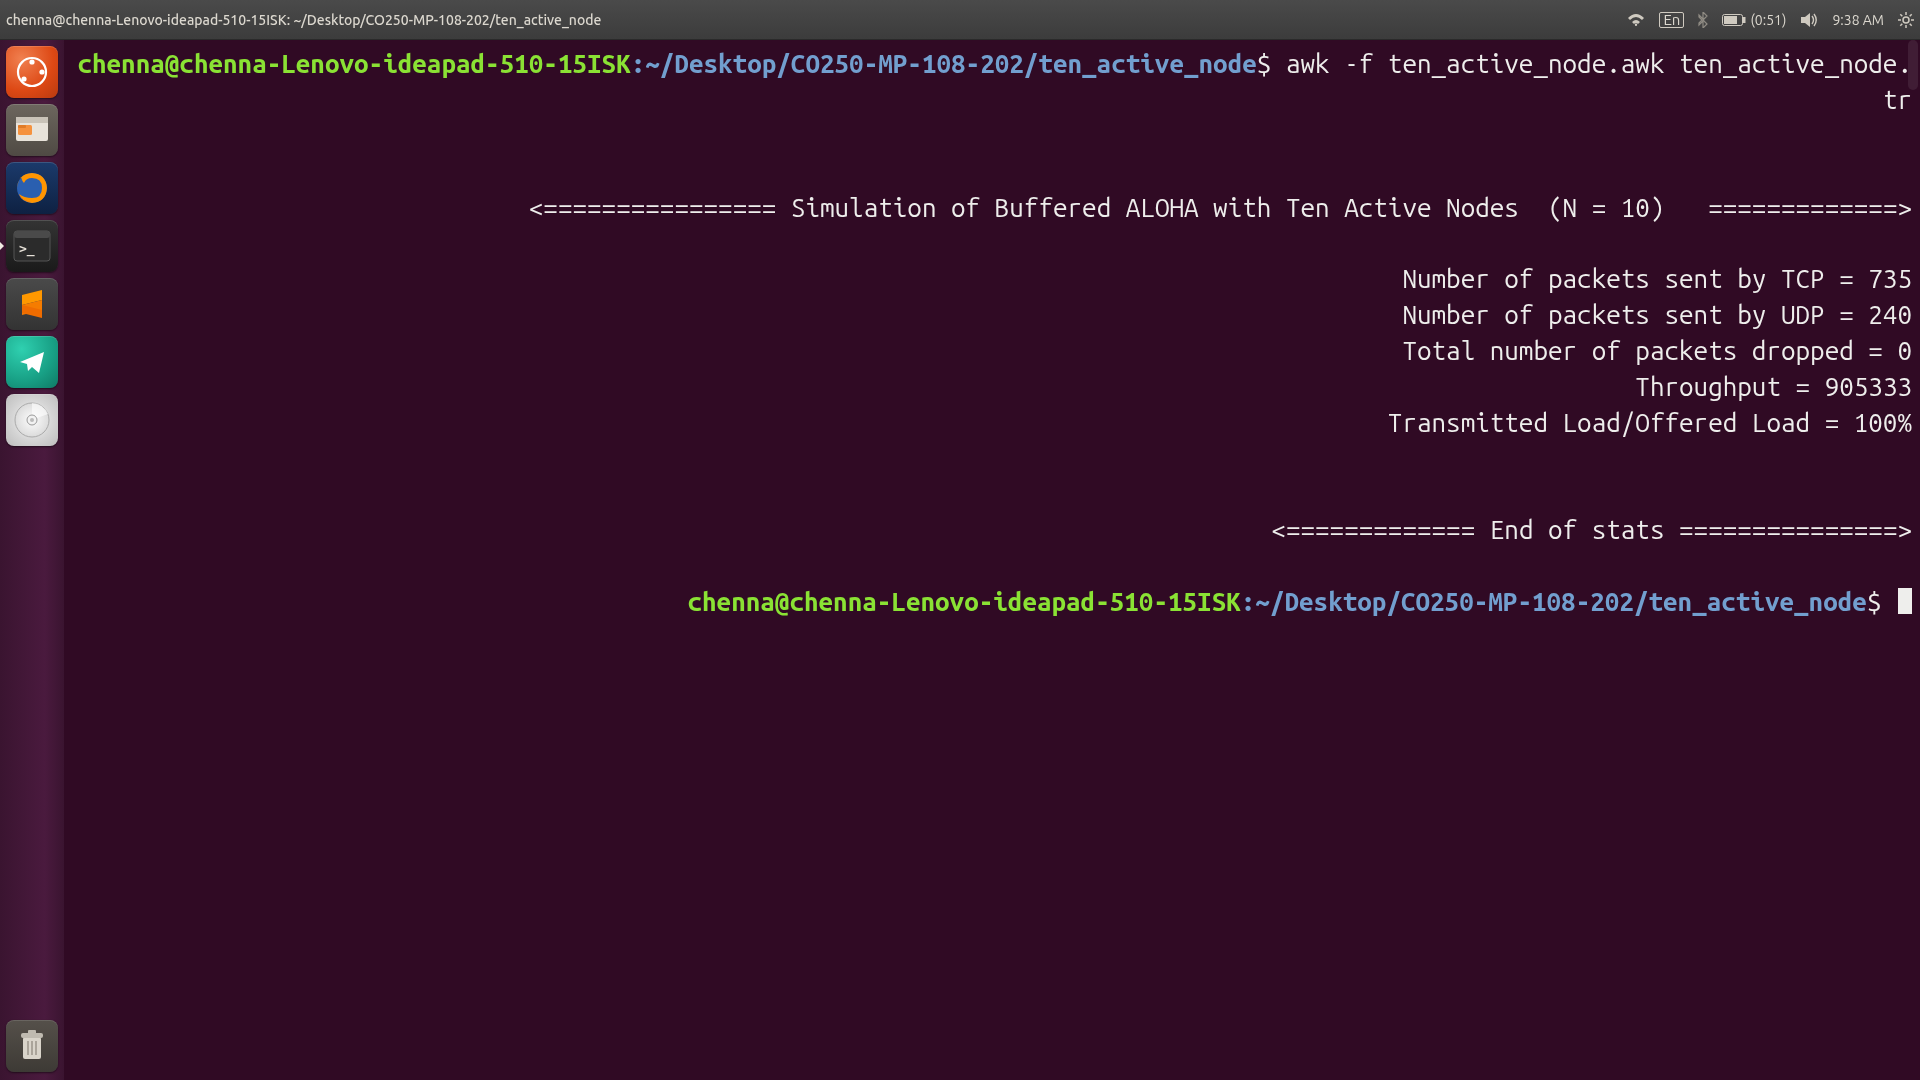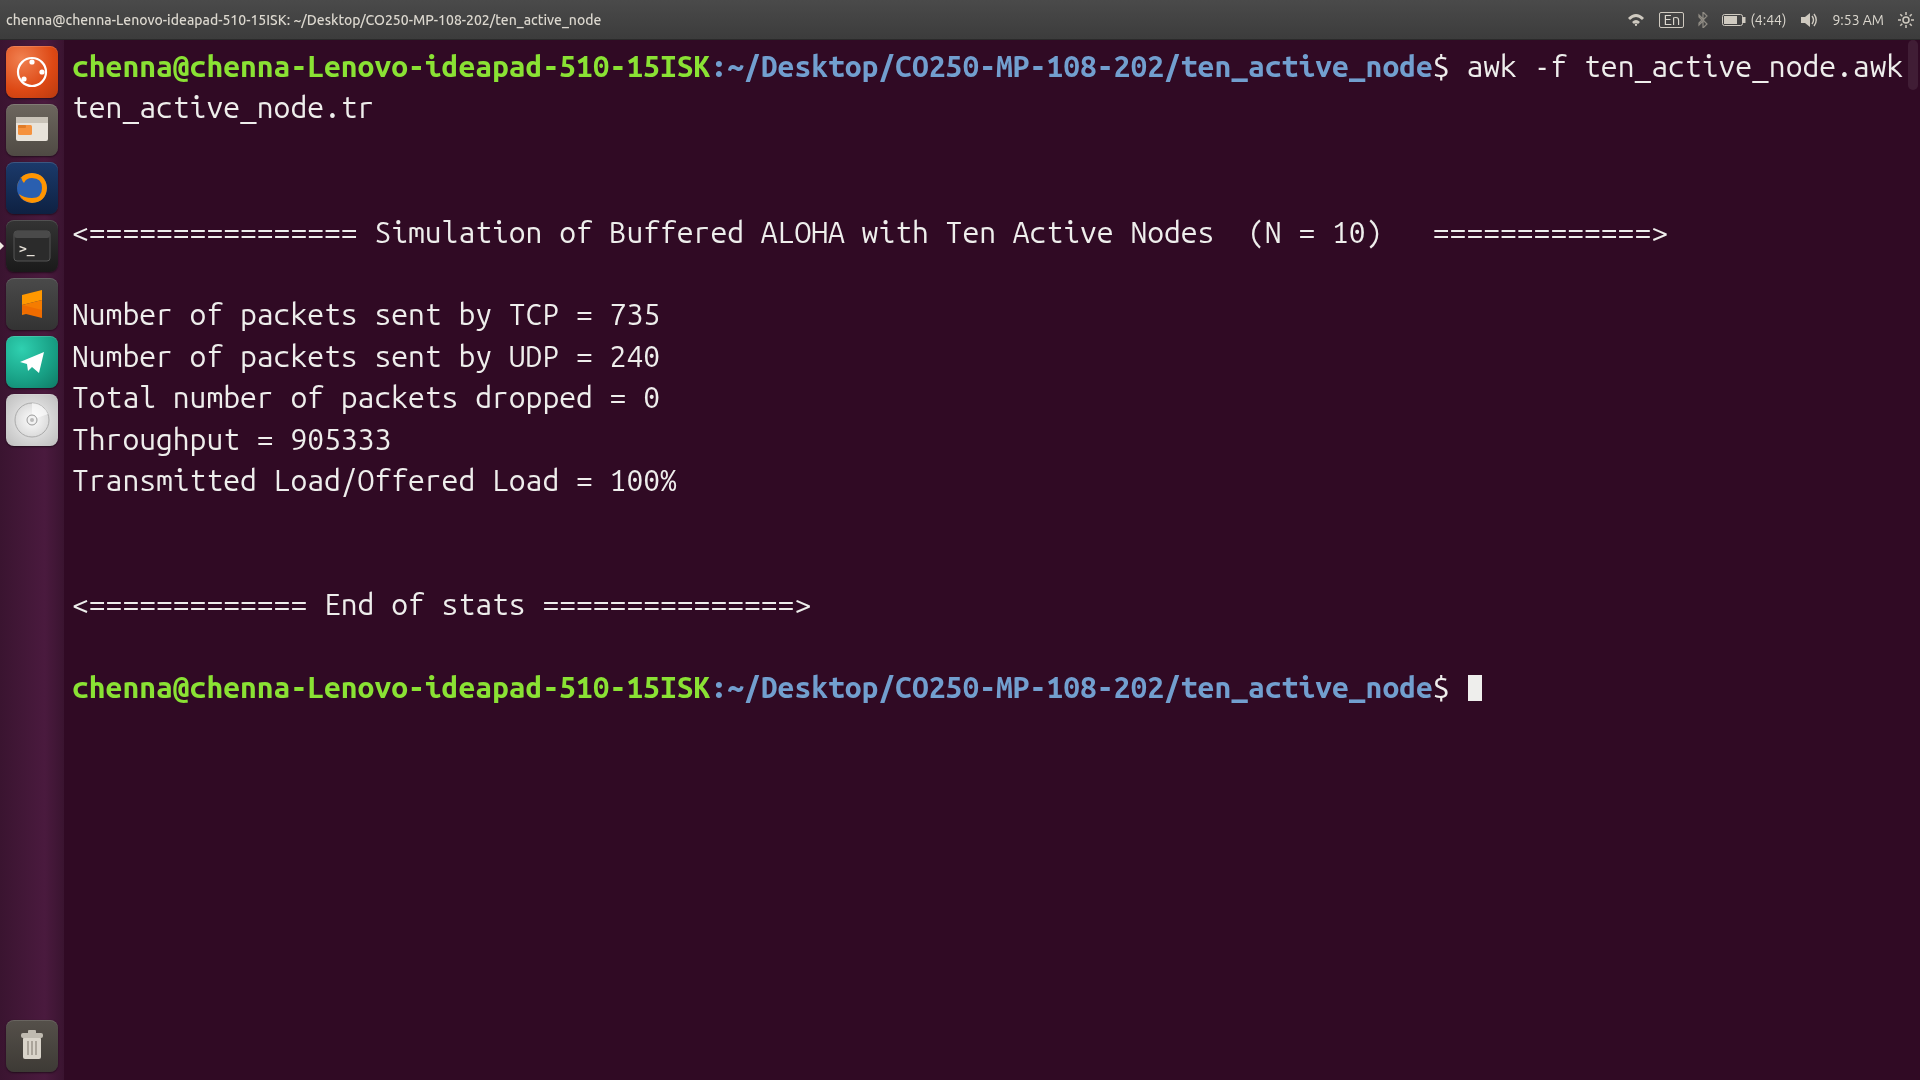--- a/index.html
+++ b/index.html
@@ -52,25 +52,26 @@
     display:flex;align-items:center;justify-content:center;
     box-shadow: inset 0 1px 0 rgba(255,255,255,0.12), 0 1px 2px rgba(0,0,0,0.5);
   }
 
   
   .terminal-wrap { flex:1 1 auto; background:#300a24; position:relative; }
   .terminal {
     position:absolute; inset:0;
     padding: 6px 8px 8px 8px;
     font-family: "Ubuntu Mono","DejaVu Sans Mono","Liberation Mono",monospace;
-    font-size: 30px;
+    font-size: 26px;
     line-height: 1.38;
     color:#eeeeec;
     white-space: pre-wrap;
     word-break: break-all;
+    text-align: right;
   }
   .prompt-user { color:#8ae234; font-weight:bold; }
   .prompt-path { color:#729fcf; font-weight:bold; }
   .prompt-dollar { color:#eeeeec; }
   .cmd { color:#eeeeec; }
   .cursor {
     display:inline-block; width:14px; height:26px; background:#eeeeec;
     vertical-align: -3px; margin-left:2px;
   }
   .scrollbar {
@@ -105,30 +106,30 @@
       <svg width="10" height="16" viewBox="0 0 10 16">
           <path d="M5 0 L9 4 L5 8 L9 12 L5 16 L5 9 L1 13 L1 11 L4 8 L1 5 L1 3 L5 7 Z" fill="none" stroke="#8f8b83" stroke-width="1.2"></path>
         </svg>
     </div>
     <div class="item">
       <svg width="24" height="12" viewBox="0 0 24 12">
           <rect x="0.5" y="0.5" width="20" height="11" rx="2" fill="none" stroke="#cfcac0" stroke-width="1"></rect>
           <rect x="21" y="3" width="2.5" height="6" fill="#cfcac0"></rect>
           <rect x="2" y="2" width="13" height="8" fill="#cfcac0"></rect>
         </svg>
-      <span>(4:44)</span>
+      <span>(0:51)</span>
     </div>
     <div class="item">
       <svg width="18" height="14" viewBox="0 0 18 14">
           <path d="M1 4 H5 L10 0 V14 L5 10 H1 Z" fill="#cfcac0"></path>
           <path d="M12 3 Q15 7 12 11 M14 1 Q18.5 7 14 13" fill="none" stroke="#cfcac0" stroke-width="1.4"></path>
         </svg>
     </div>
     <div class="item">
-      <span>9:53 AM</span>
+      <span>9:38 AM</span>
     </div>
     <div class="item">
       <svg width="16" height="16" viewBox="0 0 16 16">
           <circle cx="8" cy="8" r="3" fill="none" stroke="#cfcac0" stroke-width="1.5"></circle>
           <g stroke="#cfcac0" stroke-width="1.5">
             <line x1="8" y1="0" x2="8" y2="3"></line>
             <line x1="8" y1="13" x2="8" y2="16"></line>
             <line x1="0" y1="8" x2="3" y2="8"></line>
             <line x1="13" y1="8" x2="16" y2="8"></line>
             <line x1="2.3" y1="2.3" x2="4.3" y2="4.3"></line>

